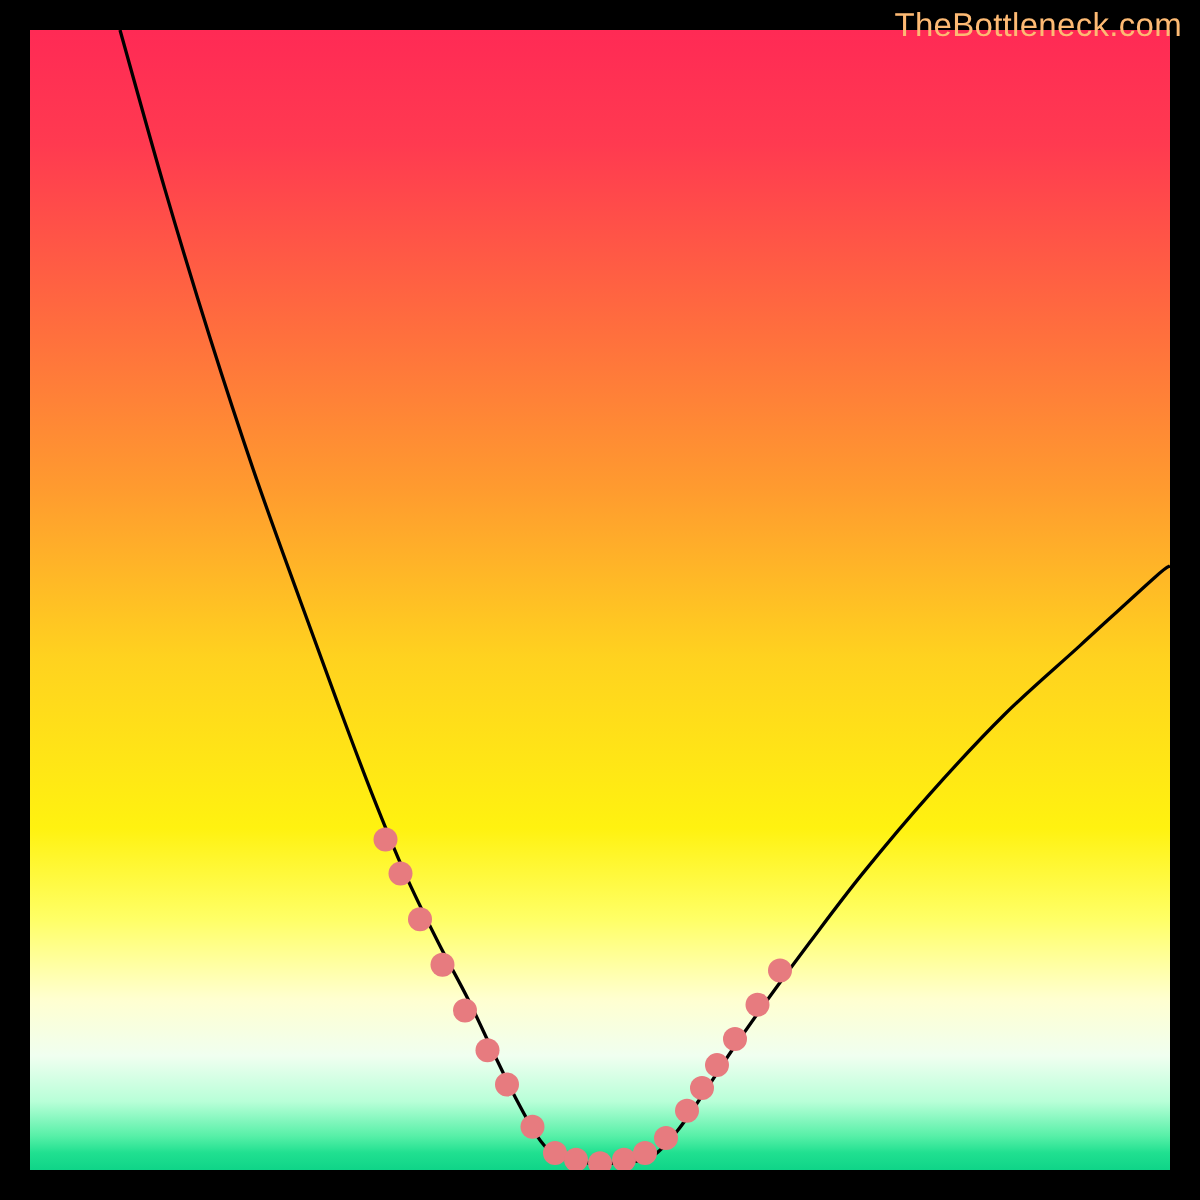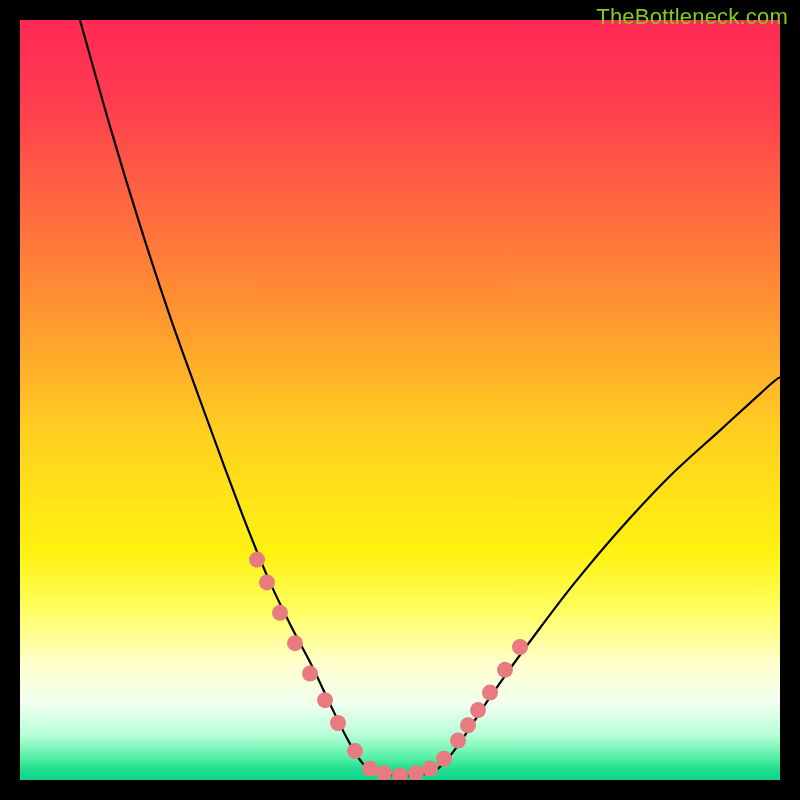--- a/index.html
+++ b/index.html
@@ -20,21 +20,21 @@
     overflow: hidden;
   }
   .grad {
     width: 100%;
     height: 100%;
   }
   .watermark {
     position: absolute;
     top: 4px;
     right: 12px;
-    color: #84cc16;
+    color: #fdba74;
     font-size: 22px;
     font-weight: 500;
     letter-spacing: 0.2px;
     z-index: 10;
   }
   svg.curve {
     position: absolute;
     left: 20px;
     top: 20px;
     width: 760px;

